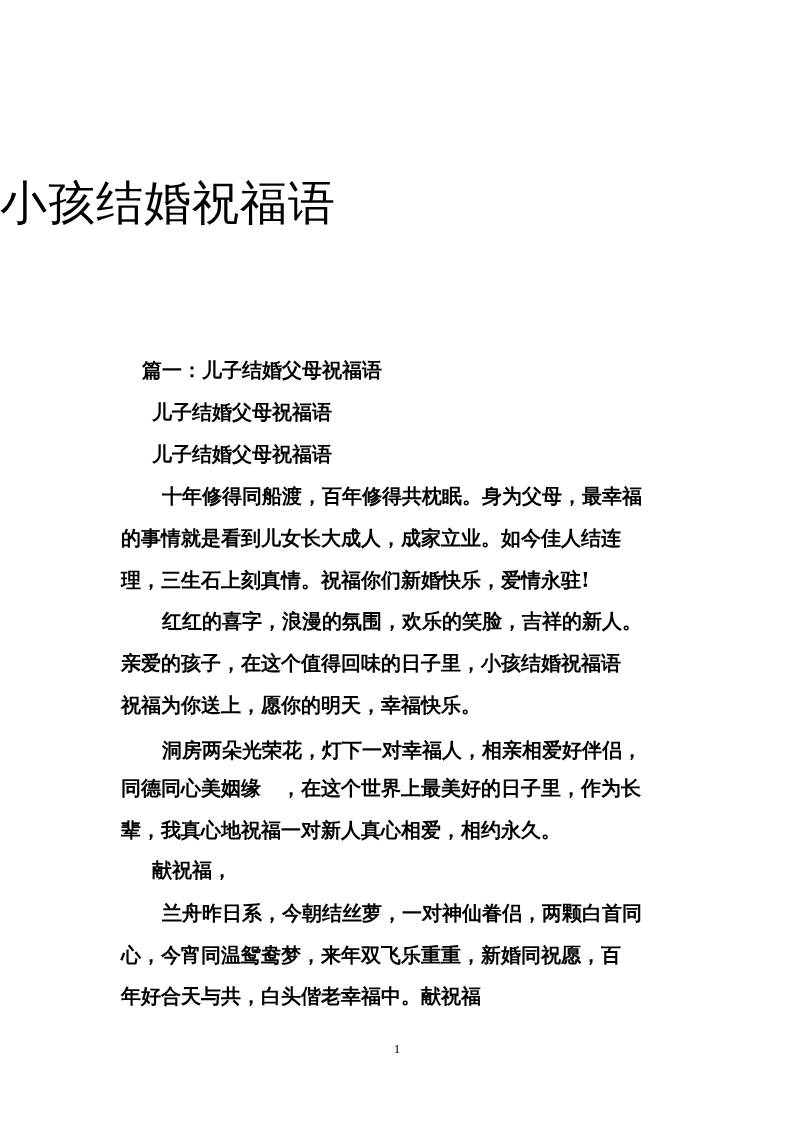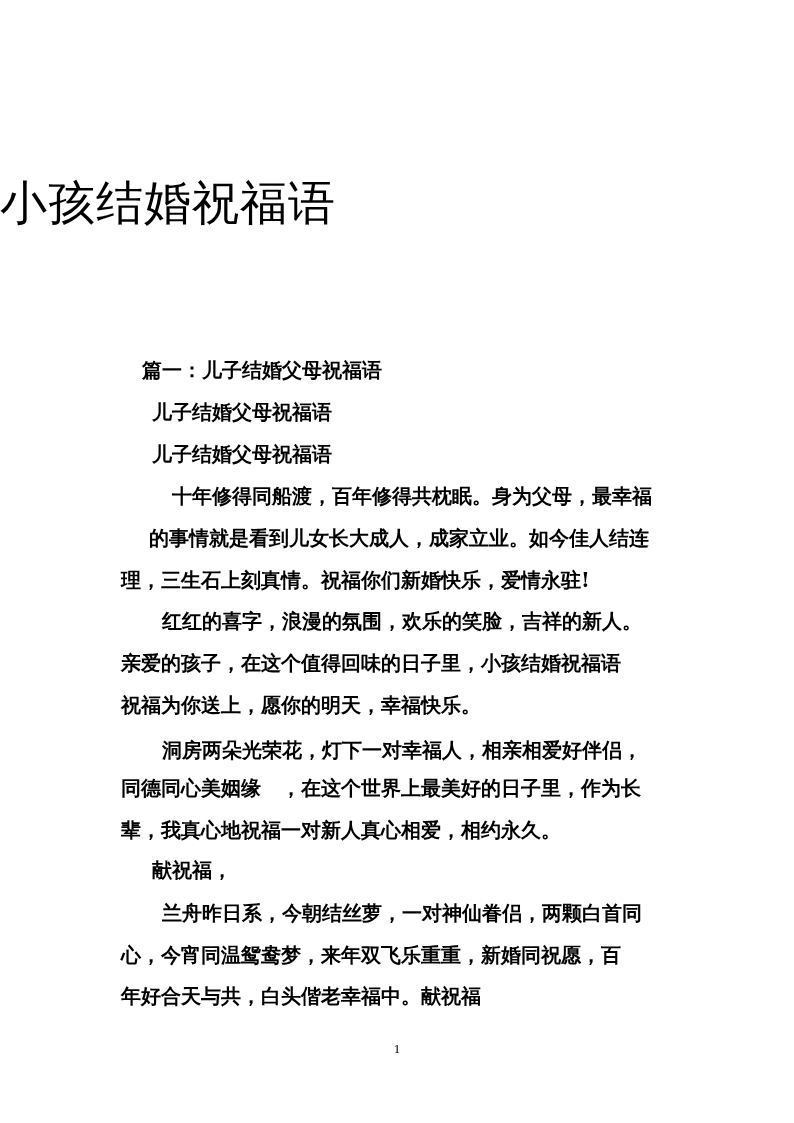--- a/index.html
+++ b/index.html
@@ -16,22 +16,22 @@
 <body>
 
 <div>
   <h1 class="title">小孩结婚祝福语</h1>
 
   <div class="line" style="top:356px; left:142px;">篇一：儿子结婚父母祝福语</div>
   <div class="line" style="top:398px; left:152px;">儿子结婚父母祝福语</div>
   <div class="line" style="top:440px; left:152px;">儿子结婚父母祝福语</div>
 
   <div>
-    <div class="line" style="top:482px; left:162px;margin-left:10px;">十年修得同船渡，百年修得共枕眠。身为父母，最幸福</div>
-    <div class="line" style="top:524px; left:121px;margin-left:28px;">的事情就是看到儿女长大成人，成家立业。如今佳人结连</div>
+    <div class="line" style="top:482px; left:162px;">十年修得同船渡，百年修得共枕眠。身为父母，最幸福</div>
+    <div class="line" style="top:524px; left:121px;">的事情就是看到儿女长大成人，成家立业。如今佳人结连</div>
     <div class="line" style="top:566px; left:121px;">理，三生石上刻真情。祝福你们新婚快乐，爱情永驻!</div>
   </div>
 
   <div>
     <div class="line" style="top:607px; left:162px;">红红的喜字，浪漫的氛围，欢乐的笑脸，吉祥的新人。</div>
     <div class="line" style="top:649px; left:121px;">亲爱的孩子，在这个值得回味的日子里，小孩结婚祝福语</div>
     <div class="line" style="top:691px; left:121px;">祝福为你送上，愿你的明天，幸福快乐。</div>
   </div>
 
   <div>

